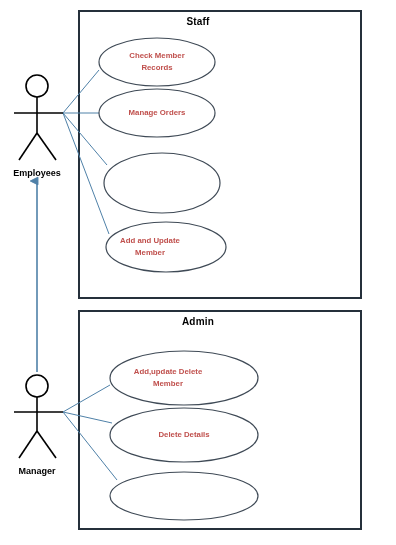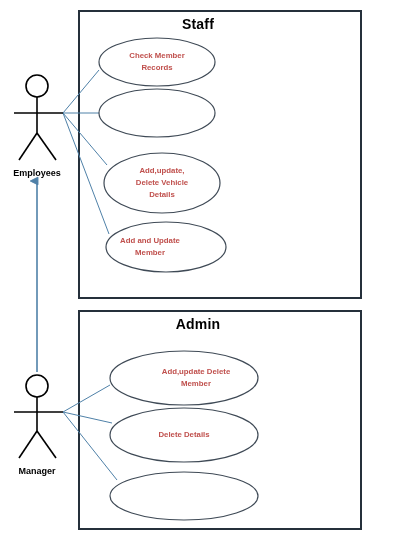--- a/index.html
+++ b/index.html
@@ -7,21 +7,21 @@
   body{width:396px;height:545px;position:relative;overflow:hidden;
        font-family:"Liberation Sans",sans-serif;}
   #stage{position:absolute;left:0;top:0;width:396px;height:545px;}
   #svg{position:absolute;left:0;top:0;width:396px;height:545px;}
 
   
   .boundary{position:absolute;background:#ffffff;border:2px solid #25303b;box-sizing:border-box;}
   #box-staff{left:78px;top:10px;width:284px;height:289px;}
   #box-admin{left:78px;top:310px;width:284px;height:220px;}
   .boundary-title{position:absolute;left:0;right:0;text-align:center;
-       font-size:14px;font-weight:bold;color:#000000;letter-spacing:0.2px;}
+       font-size:10px;font-weight:bold;color:#000000;letter-spacing:0.2px;}
   #title-staff{top:16px;}
   #title-admin{top:316px;}
 
   
   .uc-label{position:absolute;text-align:center;color:#c0504d;
        font-size:7.8px;line-height:12px;white-space:pre-line;
        display:flex;align-items:center;justify-content:center;font-weight:bold;}
 
   
   .actor-label{position:absolute;text-align:center;font-size:9px;
@@ -79,25 +79,23 @@
           <line x1="37" y1="397" x2="37" y2="431"></line>
           <line x1="14" y1="412" x2="63" y2="412"></line>
           <line x1="37" y1="431" x2="19" y2="458"></line>
           <line x1="37" y1="431" x2="56" y2="458"></line>
         </g>
       </g>
   </svg>
 
   <div class="uc-label" style="left: 103px; top: 41px; width: 108px; height: 42px; color: rgb(192, 80, 77);">Check Member
 Records</div>
-  <div class="uc-label" style="left: 108px; top: 156px; width: 108px; height: 54px; color: rgb(192, 80, 77);">Add,update,
-Delete Vehicle
-Details</div>
+  <div class="uc-label" style="left: 103px; top: 92px; width: 108px; height: 42px; color: rgb(192, 80, 77);">Manage Orders</div>
   <div class="uc-label" style="left: 94px; top: 225px; width: 112px; height: 44px; color: rgb(192, 80, 77);">Add and Update
 Member</div>
-  <div class="uc-label" style="left: 126px; top: 354px; width: 140px; height: 48px; color: rgb(192, 80, 77);">Add,update Delete
+  <div class="uc-label" style="left: 98px; top: 354px; width: 140px; height: 48px; color: rgb(192, 80, 77);">Add,update Delete
 Member</div>
   <div class="uc-label" style="left: 114px; top: 411px; width: 140px; height: 48px; color: rgb(192, 80, 77);">Delete Details</div>
 
   <div class="actor-label" style="left: -13px; top: 168px; width: 100px; color: rgb(0, 0, 0);">Employees</div>
   <div class="actor-label" style="left: -13px; top: 466px; width: 100px; color: rgb(0, 0, 0);">Manager</div>
 
 </div>
 
 </body></html>

